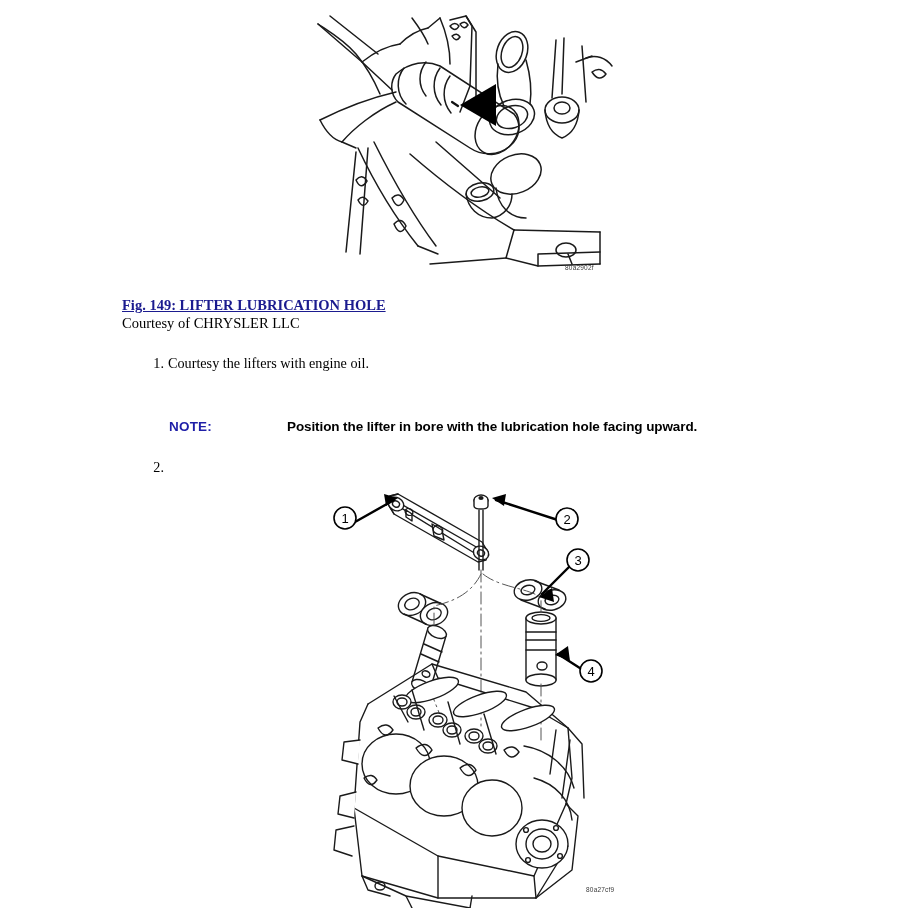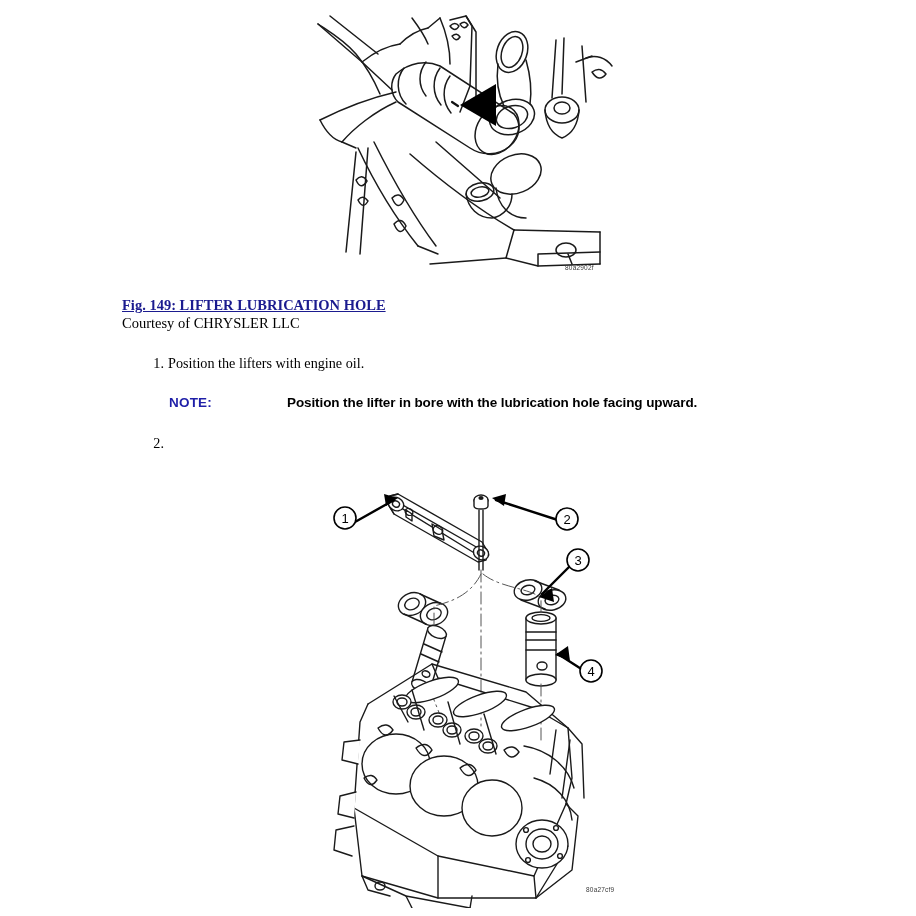--- a/index.html
+++ b/index.html
@@ -119,20 +119,21 @@
     width: 118px;
     flex: 0 0 118px;
     letter-spacing: 0.2px;
   }
   .note-text {
     font-family: "Liberation Sans", sans-serif;
     font-weight: bold;
     font-size: 13.5px;
     color: #000000;
     letter-spacing: -0.1px;
+    margin-top: 24px;
   }
 
   
 </style>
 </head>
 <body>
 
 <div class="page">
 
   <div class="fig fig-top">
@@ -231,21 +232,21 @@
 
   <div class="textblock">
 
     <a class="fig-caption-link" href="#">Fig. 149: LIFTER LUBRICATION HOLE</a>
 
     <div class="courtesy">Courtesy of CHRYSLER LLC</div>
 
     <ol class="steps">
       <li class="step step-1">
         <span class="num">1.</span>
-        <span>Position the lifters with engine oil.</span>
+        <span>Courtesy the lifters with engine oil.</span>
       </li>
     </ol>
 
     <div class="note-row">
       <div class="note-label">NOTE:</div>
       <div class="note-text">Position the lifter in bore with the lubrication hole facing upward.</div>
     </div>
 
     <ol class="steps">
       <li class="step step-2">

